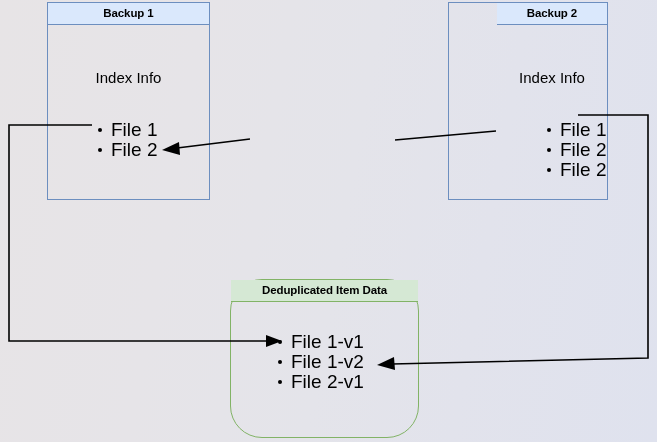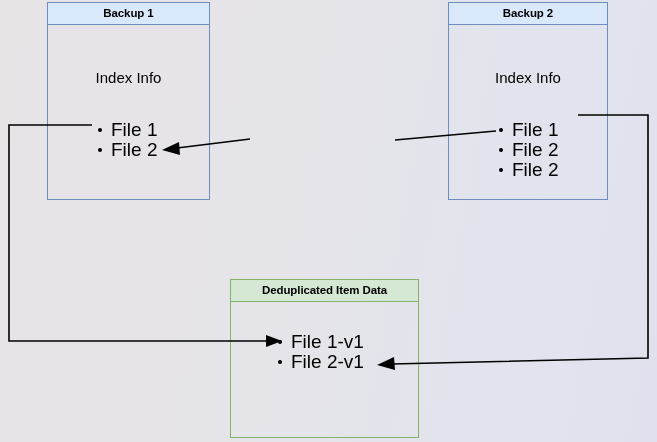--- a/index.html
+++ b/index.html
@@ -20,20 +20,21 @@
     overflow: hidden;
   }
   .box {
     position: absolute;
     box-sizing: border-box;
     border: 1px solid #6c8ebf;
     background: transparent;
   }
   .box.green {
     border-color: #82b366;
+    border-radius: 32px;
   }
   .box-header {
     box-sizing: border-box;
     height: 22px;
     line-height: 21px;
     text-align: center;
     font-size: 11.5px;
     font-weight: bold;
     color: #000;
     background: #dae8fc;
@@ -115,37 +116,38 @@
     <div class="box-header">Backup 1</div>
     <div class="box-body">
       <div class="index-label" style="top:44px;">Index Info</div>
       <ul class="file-list" style="left:48px; top:95px;">
         <li>File 1</li>
         <li>File 2</li>
       </ul>
     </div>
   </div>
 
-  <div class="box" style="left:448px; top:2px; width:160px; height:198px;">
+  <div class="box" style="left:448px; top:2px; width:160px; height:198px;padding-left:48px;">
     <div class="box-header">Backup 2</div>
     <div class="box-body">
       <div class="index-label" style="top:44px;">Index Info</div>
       <ul class="file-list" style="left:48px; top:95px;">
         <li>File 1</li>
         <li>File 2</li>
         <li>File 2</li>
       </ul>
     </div>
   </div>
 
   <div class="box green" style="left:230px; top:279px; width:189px; height:159px;">
     <div class="box-header">Deduplicated Item Data</div>
     <div class="box-body">
       <ul class="file-list" style="left:45px; top:30px;">
         <li>File 1-v1</li>
+        <li>File 1-v2</li>
         <li>File 2-v1</li>
       </ul>
     </div>
   </div>
 
 
   <svg class="wires" viewBox="0 0 657 442">
 
     <g>
       <path d="M 92 125 L 9 125 L 9 341 L 268 341"></path>

